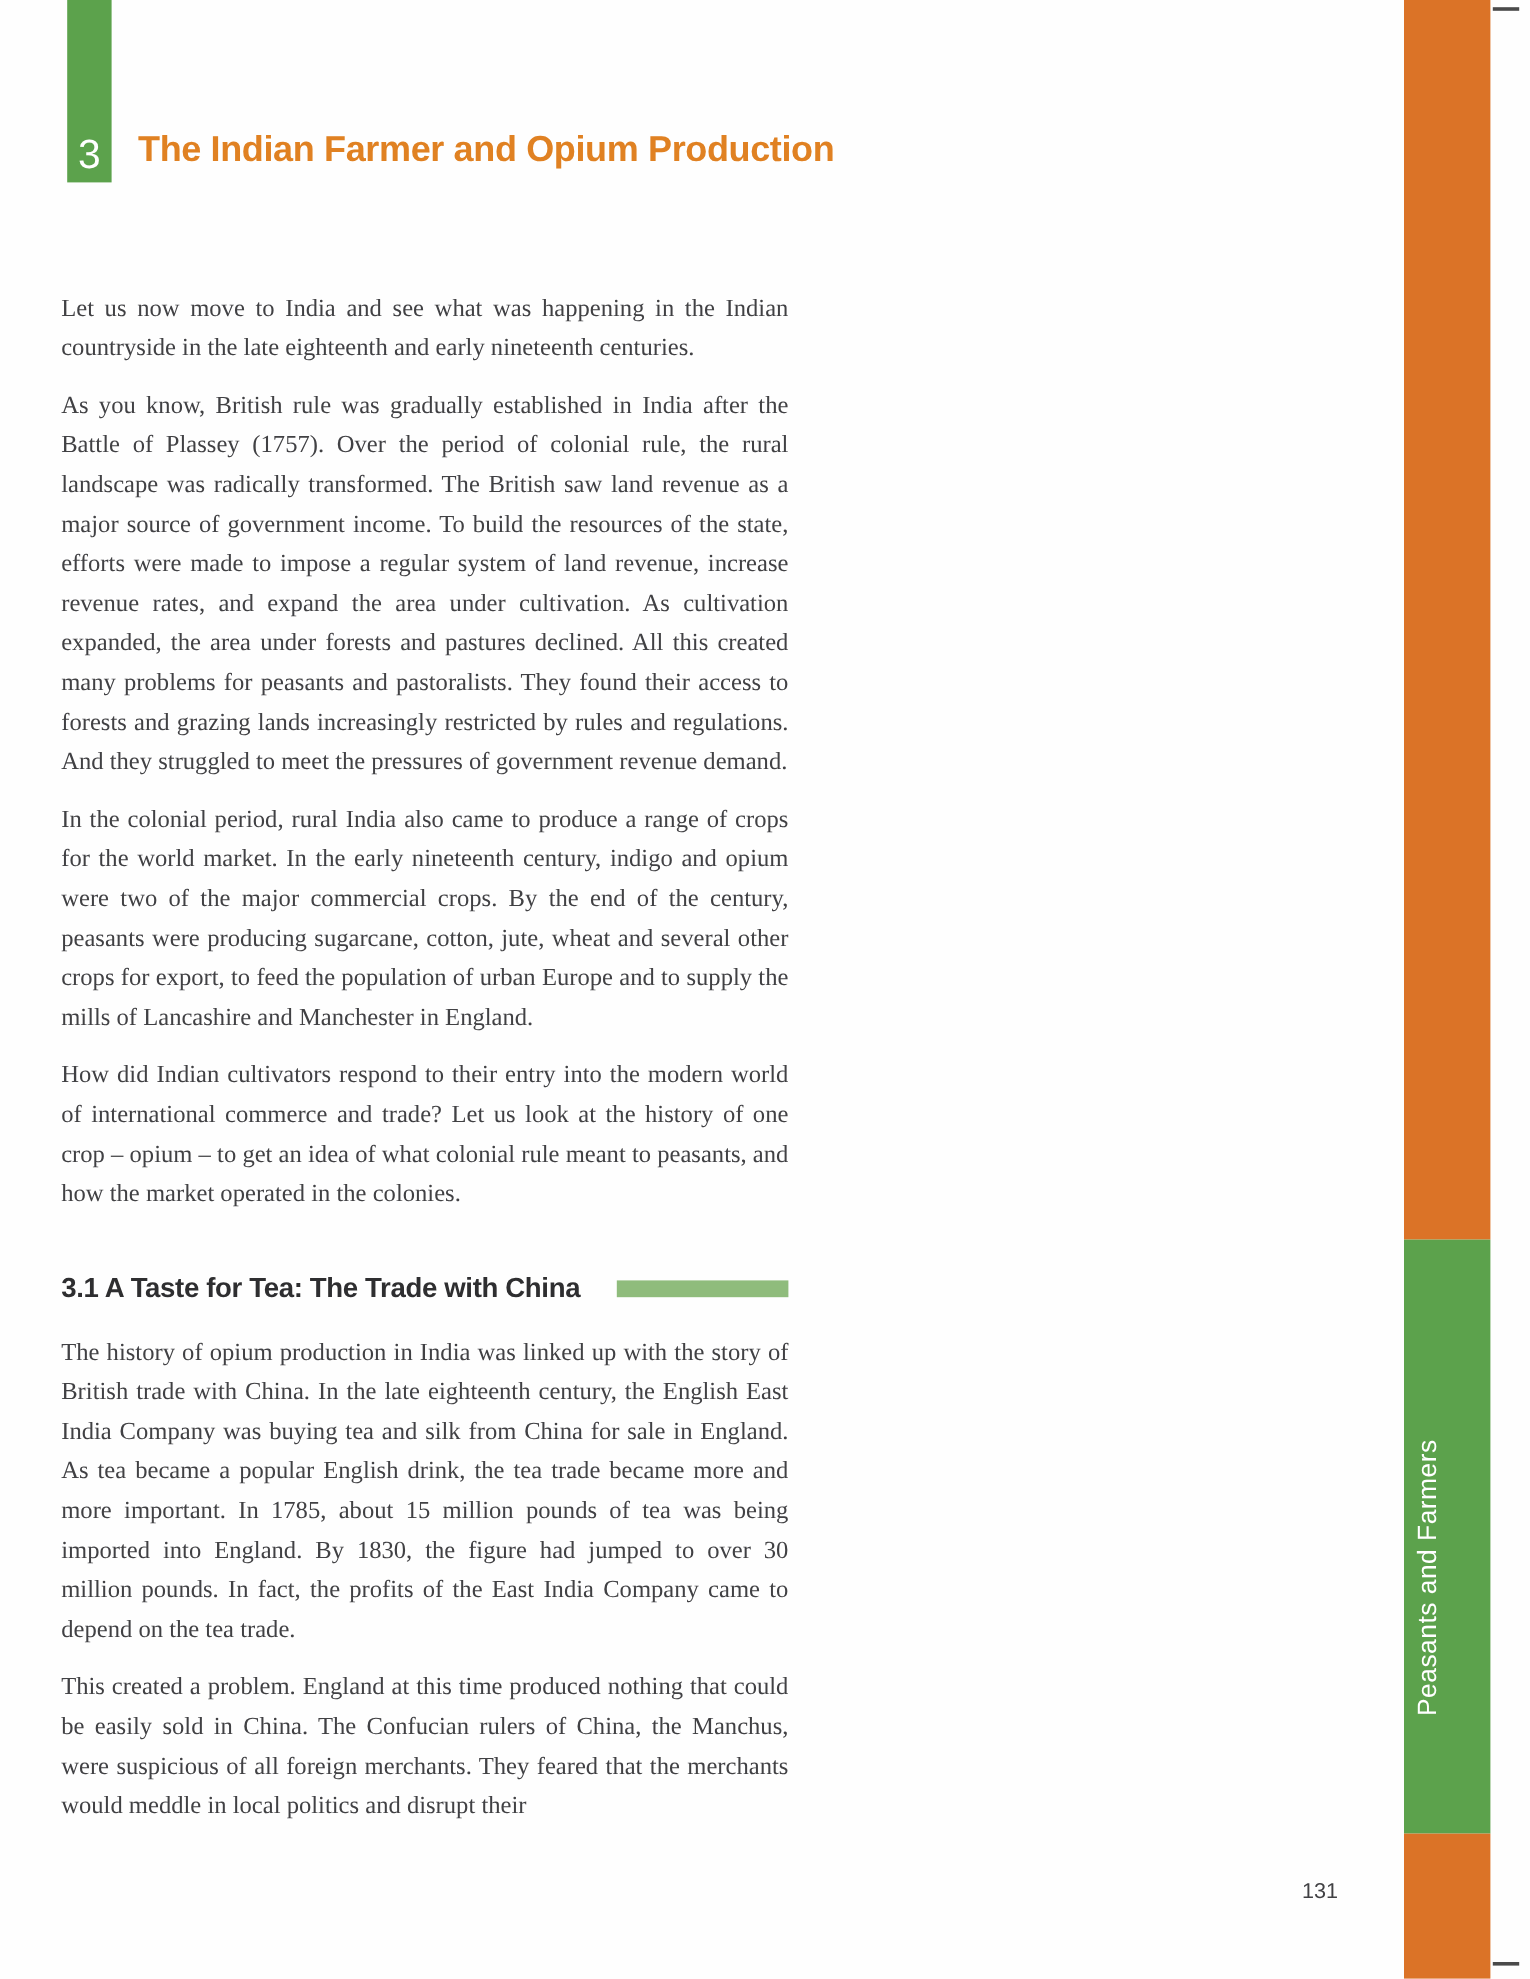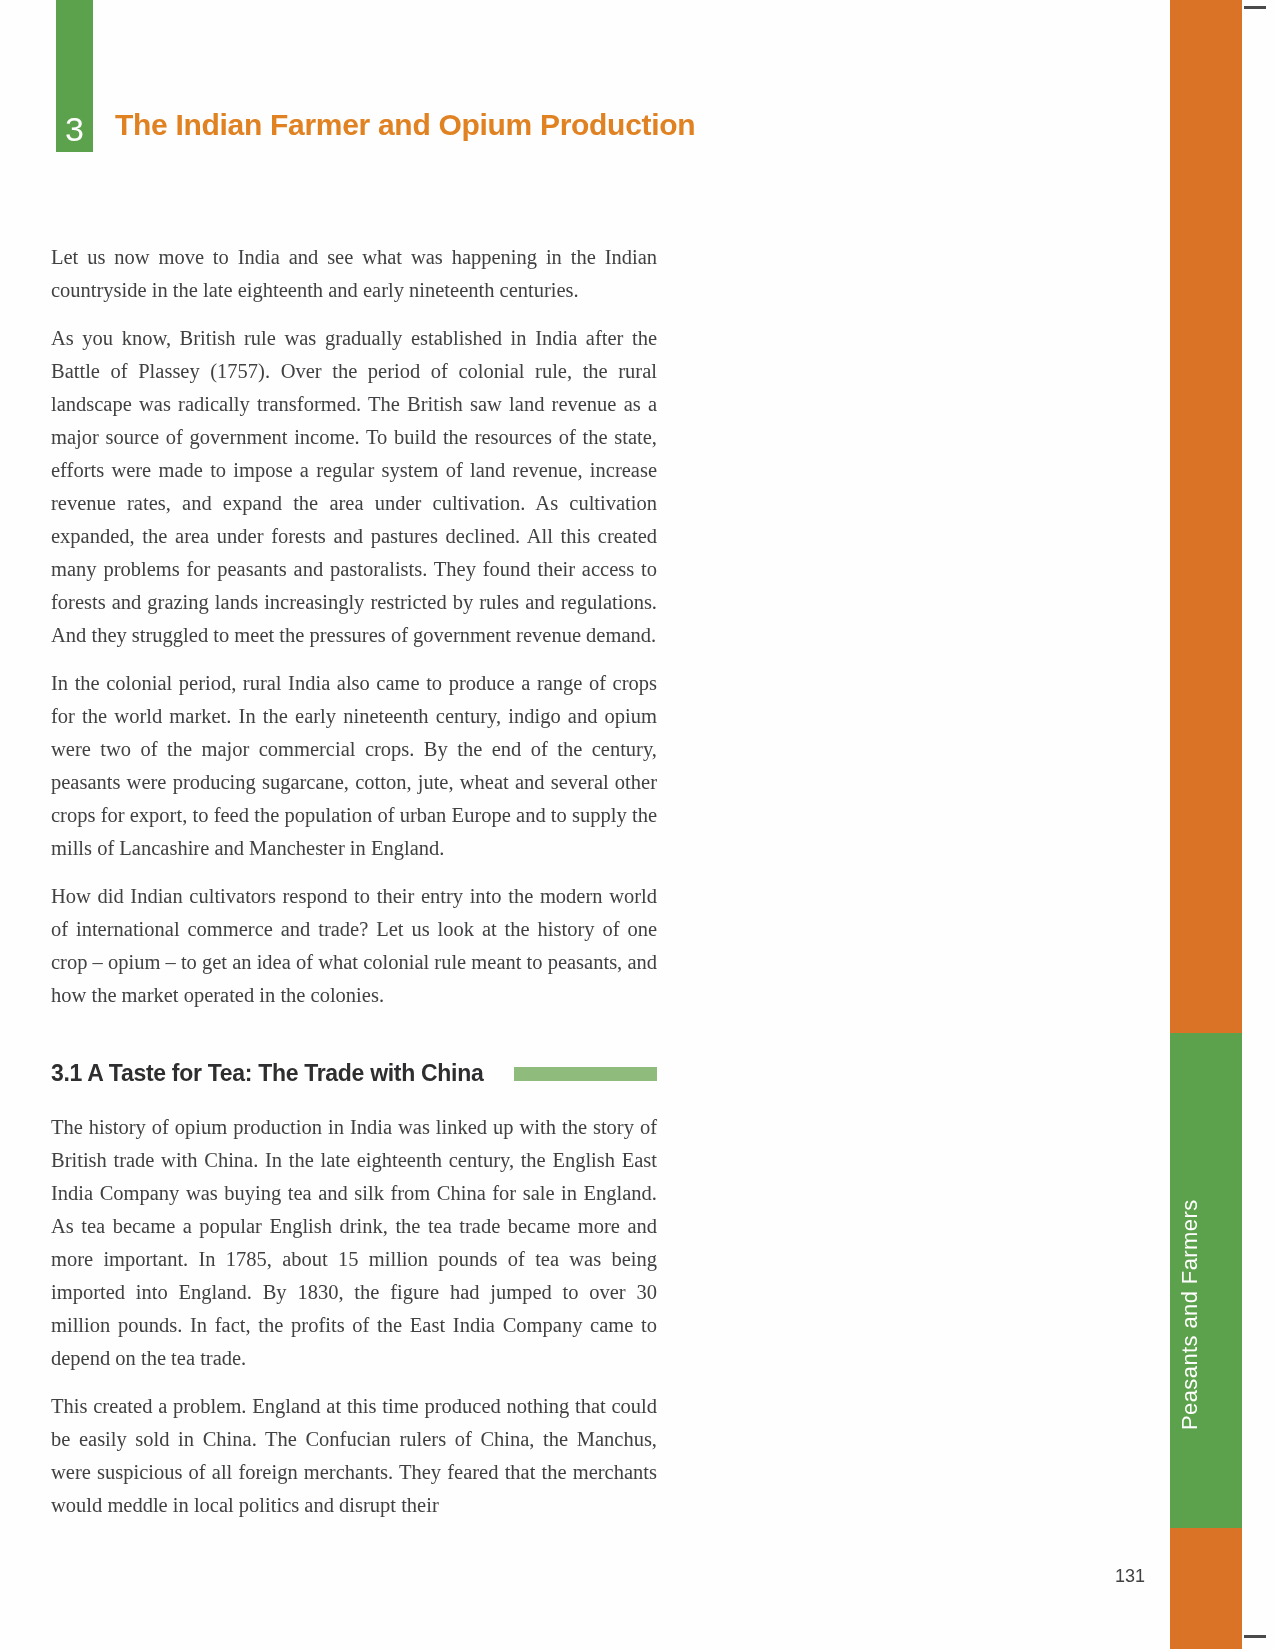--- a/index.html
+++ b/index.html
@@ -123,21 +123,20 @@
     color: #ffffff;
     white-space: nowrap;
   }
 
   
   .page-number {
     position: absolute;
     left: 1085px;
     top: 1566px;
     width: 60px;
-    text-align: right;
     font-family: "Liberation Sans", "DejaVu Sans", sans-serif;
     font-size: 18px;
     color: var(--body-text, #414144);
   }
   .crop-mark {
     position: absolute;
     width: 22px;
     height: 3px;
     background: #4A4A4A;
   }

